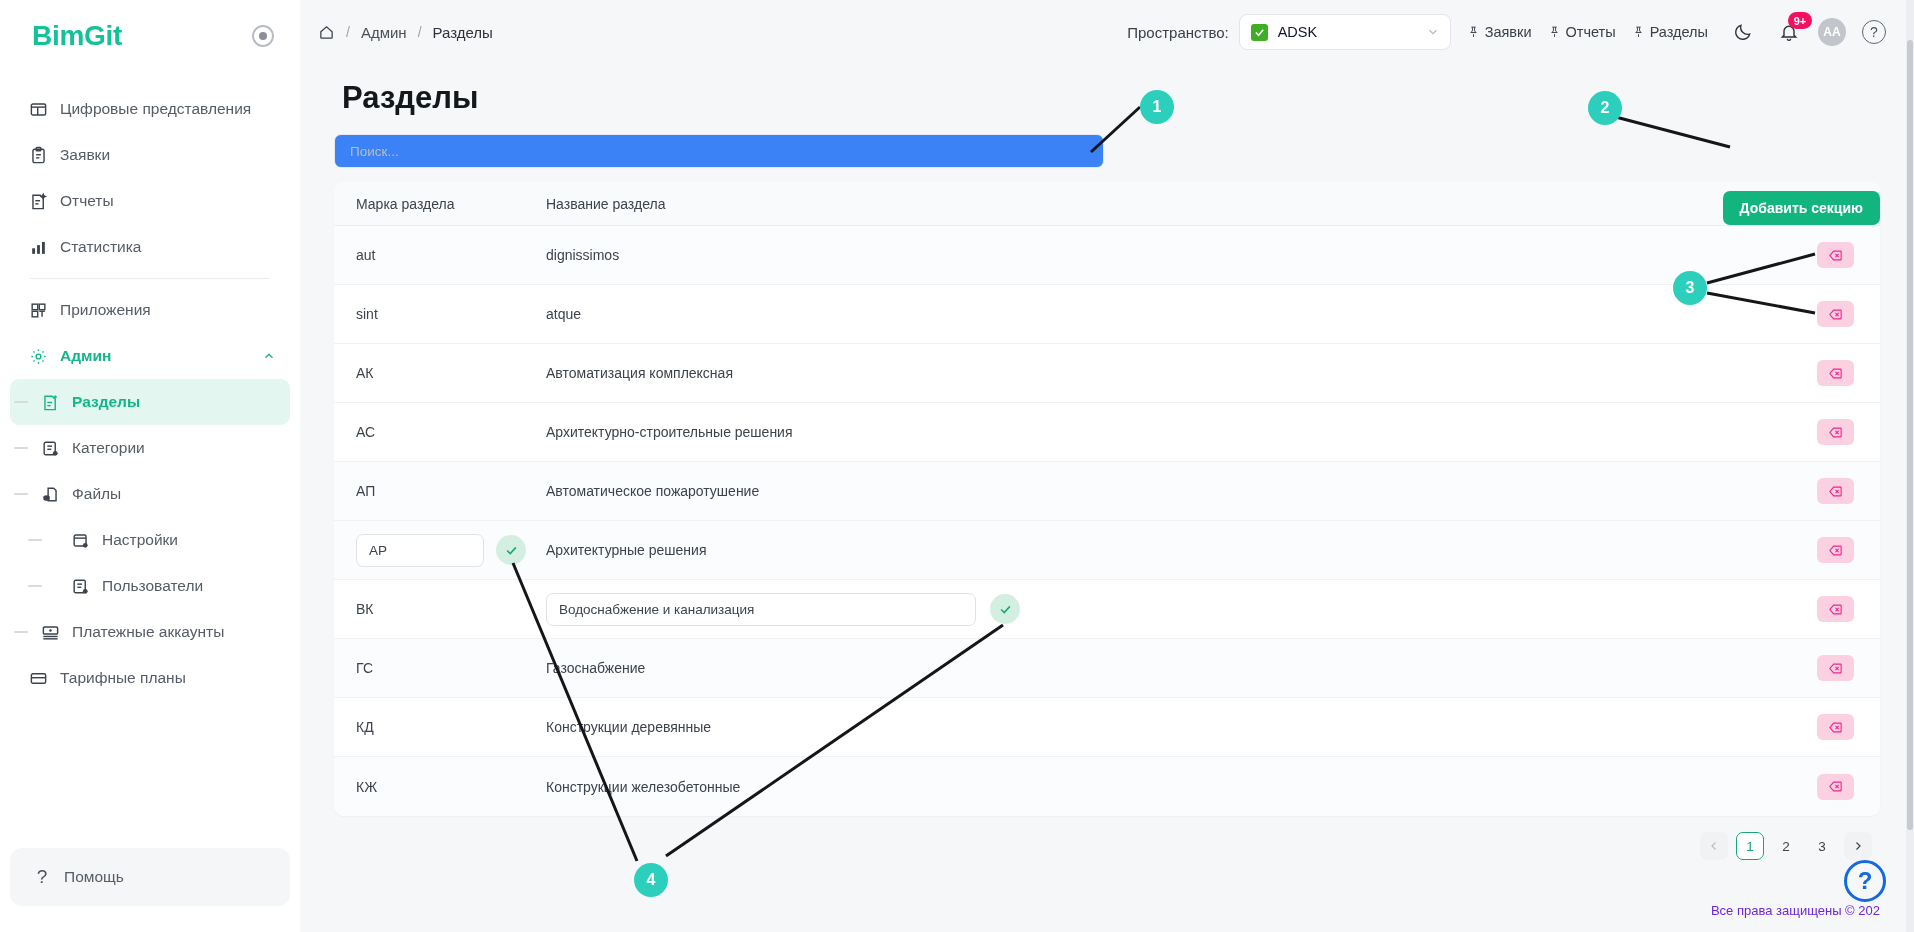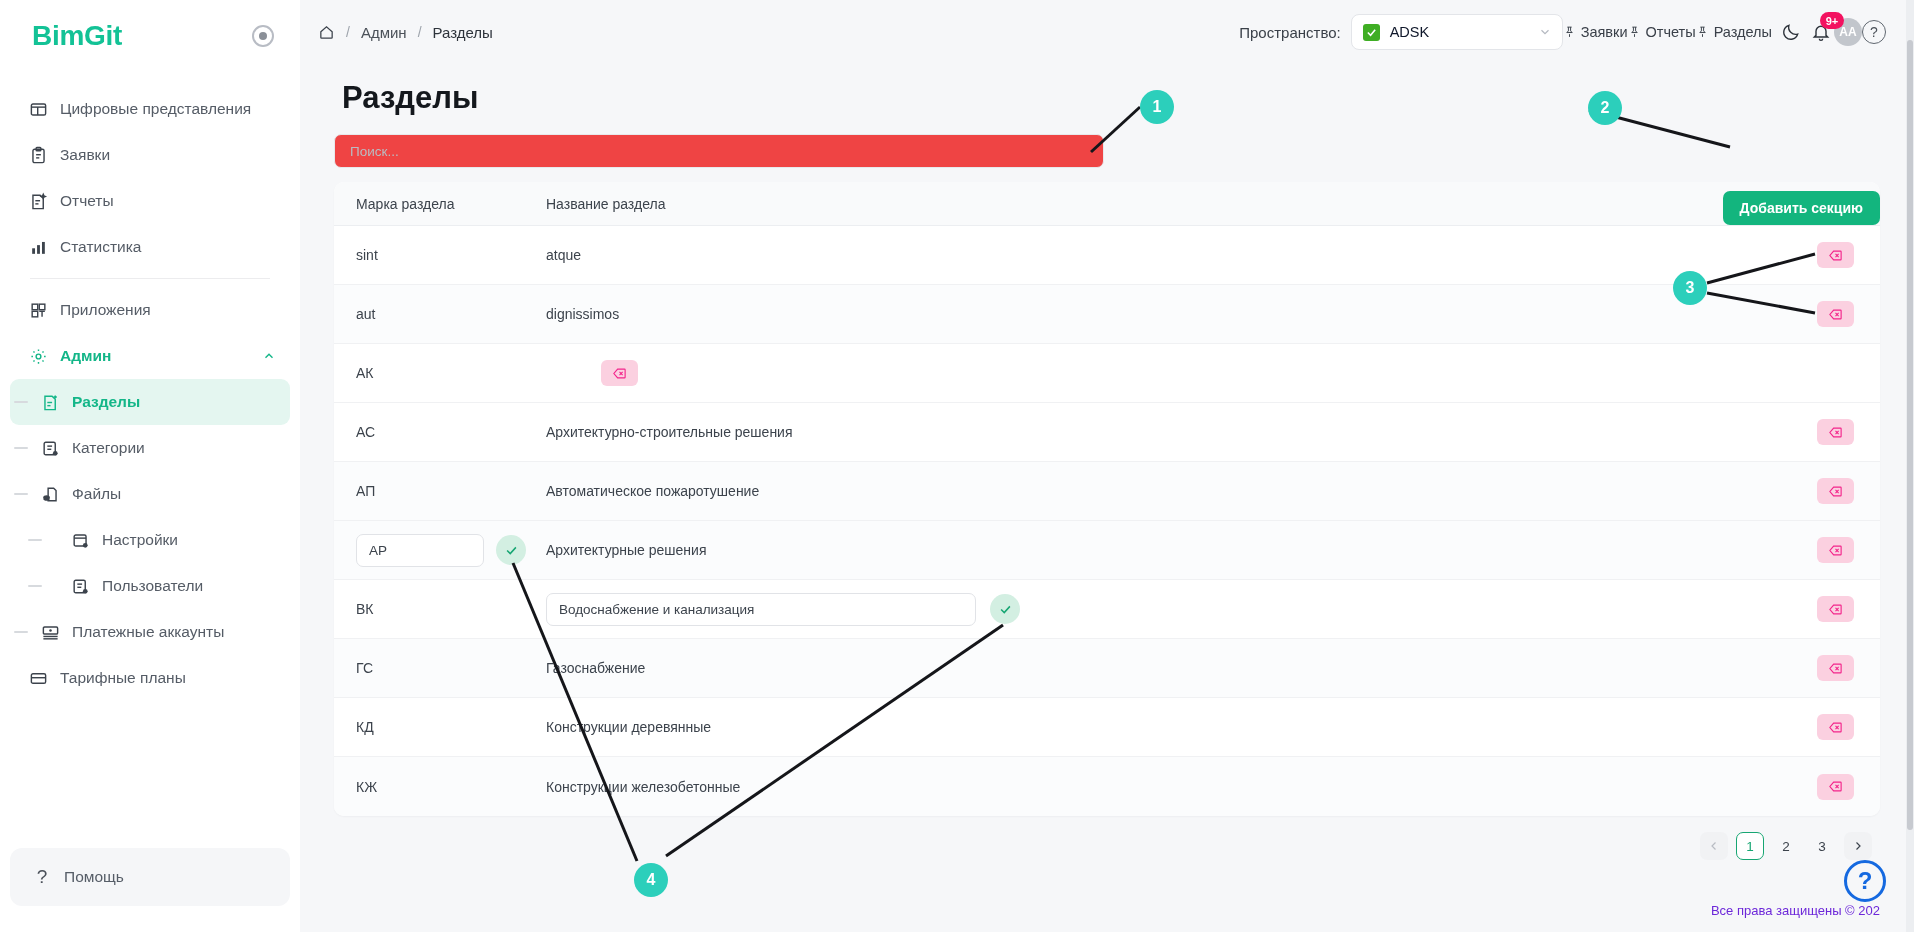--- a/index.html
+++ b/index.html
@@ -64,21 +64,21 @@
   .topbar {
     height: 64px; display: flex; align-items: center;
     padding: 0 28px 0 18px; gap: 10px; flex: 0 0 64px;
   }
   .crumbs { display: flex; align-items: center; gap: 11px; font-size: 15px; color: #3a4049; }
   .crumb-home svg { width: 17px; height: 17px; display: block; }
   .crumb-sep { color: #9ea4ac; font-size: 14px; }
   .crumb-link { color: #4b5159; cursor: pointer; }
   .crumb-cur { color: #2d333b; }
 
-  .topbar-right { margin-left: auto; display: flex; align-items: center; }
+  .topbar-right { margin-left: auto; display: flex; align-items: center; gap: 16px; }
   .space-wrap { display: flex; align-items: center; gap: 10px; }
   .space-label { font-size: 15px; color: #3a4049; }
   .space-select {
     width: 212px; height: 36px; background: #fff; border: 1px solid #e3e5e9;
     border-radius: 8px; display: flex; align-items: center; gap: 10px;
     padding: 0 10px 0 11px; cursor: pointer;
   }
   .space-check {
     width: 17px; height: 17px; border-radius: 3px; background: #3fae24;
     display: flex; align-items: center; justify-content: center; flex: 0 0 17px;
@@ -104,21 +104,21 @@
   }
   .help-circ { width: 24px; height: 24px; border-radius: 50%; border: 1.6px solid #606770;
     color: #4b5159; font-size: 14px; display: flex; align-items: center; justify-content: center; cursor: pointer; }
 
   
   .content { flex: 1 1 auto; padding: 0 34px 0 34px; min-width: 0; position: relative; }
   .page-title { font-size: 31px; font-weight: bold; color: #14181d; margin: 16px 0 18px 8px; }
 
   .search-row { position: relative; }
   .search-input {
-    width: 770px; height: 34px; background: #ef4444;
+    width: 770px; height: 34px; background: #3b82f6;
     border: 1px solid #e7e9ec; border-radius: 7px;
     padding: 0 15px; font-size: 13.5px; color: #333; outline: none;
     font-family: "Liberation Sans", sans-serif;
   }
   .search-input::placeholder { color: #b9bdc3; }
 
   .table-card {
     margin-top: 14px; background: #fff; border-radius: 10px;
     overflow: hidden; box-shadow: 0 1px 2px rgba(16,24,40,.04);
   }
@@ -479,50 +479,51 @@
 
       <button class="add-btn">Добавить секцию</button>
 
       <div class="table-card">
         <div class="thead">
           <div class="th-mark">Марка раздела</div>
           <div class="th-name">Название раздела</div>
           <div class="th-act"></div>
         </div>
 
+        <div class="trow alt">
+          <div class="td-mark">aut</div>
+          <div class="td-name">dignissimos</div>
+          <div class="td-act">
+            <div class="del-btn">
+              <svg viewBox="0 0 24 24" fill="none" stroke="#f3238a" stroke-width="1.8">
+                  <path d="M9 5h11a1 1 0 0 1 1 1v12a1 1 0 0 1-1 1H9l-6-7z"></path>
+                  <line x1="12" y1="9.5" x2="17" y2="14.5"></line>
+                  <line x1="17" y1="9.5" x2="12" y2="14.5"></line>
+                </svg>
+            </div>
+          </div>
+        </div>
+
         <div class="trow">
           <div class="td-mark">sint</div>
           <div class="td-name">atque</div>
           <div class="td-act">
             <div class="del-btn">
               <svg viewBox="0 0 24 24" fill="none" stroke="#f3238a" stroke-width="1.8">
                   <path d="M9 5h11a1 1 0 0 1 1 1v12a1 1 0 0 1-1 1H9l-6-7z"></path>
                   <line x1="12" y1="9.5" x2="17" y2="14.5"></line>
                   <line x1="17" y1="9.5" x2="12" y2="14.5"></line>
                 </svg>
             </div>
           </div>
         </div>
 
-        <div class="trow alt">
-          <div class="td-mark">aut</div>
-          <div class="td-name">dignissimos</div>
-          <div class="td-act">
-            <div class="del-btn">
-              <svg viewBox="0 0 24 24" fill="none" stroke="#f3238a" stroke-width="1.8">
-                  <path d="M9 5h11a1 1 0 0 1 1 1v12a1 1 0 0 1-1 1H9l-6-7z"></path>
-                  <line x1="12" y1="9.5" x2="17" y2="14.5"></line>
-                  <line x1="17" y1="9.5" x2="12" y2="14.5"></line>
-                </svg>
-            </div>
-          </div>
-        </div>
-
         <div class="trow">
           <div class="td-mark">АК</div>
+          <div class="td-name">Автоматизация комплексная</div>
           <div class="td-act">
             <div class="del-btn">
               <svg viewBox="0 0 24 24" fill="none" stroke="#f3238a" stroke-width="1.8">
                   <path d="M9 5h11a1 1 0 0 1 1 1v12a1 1 0 0 1-1 1H9l-6-7z"></path>
                   <line x1="12" y1="9.5" x2="17" y2="14.5"></line>
                   <line x1="17" y1="9.5" x2="12" y2="14.5"></line>
                 </svg>
             </div>
           </div>
         </div>

